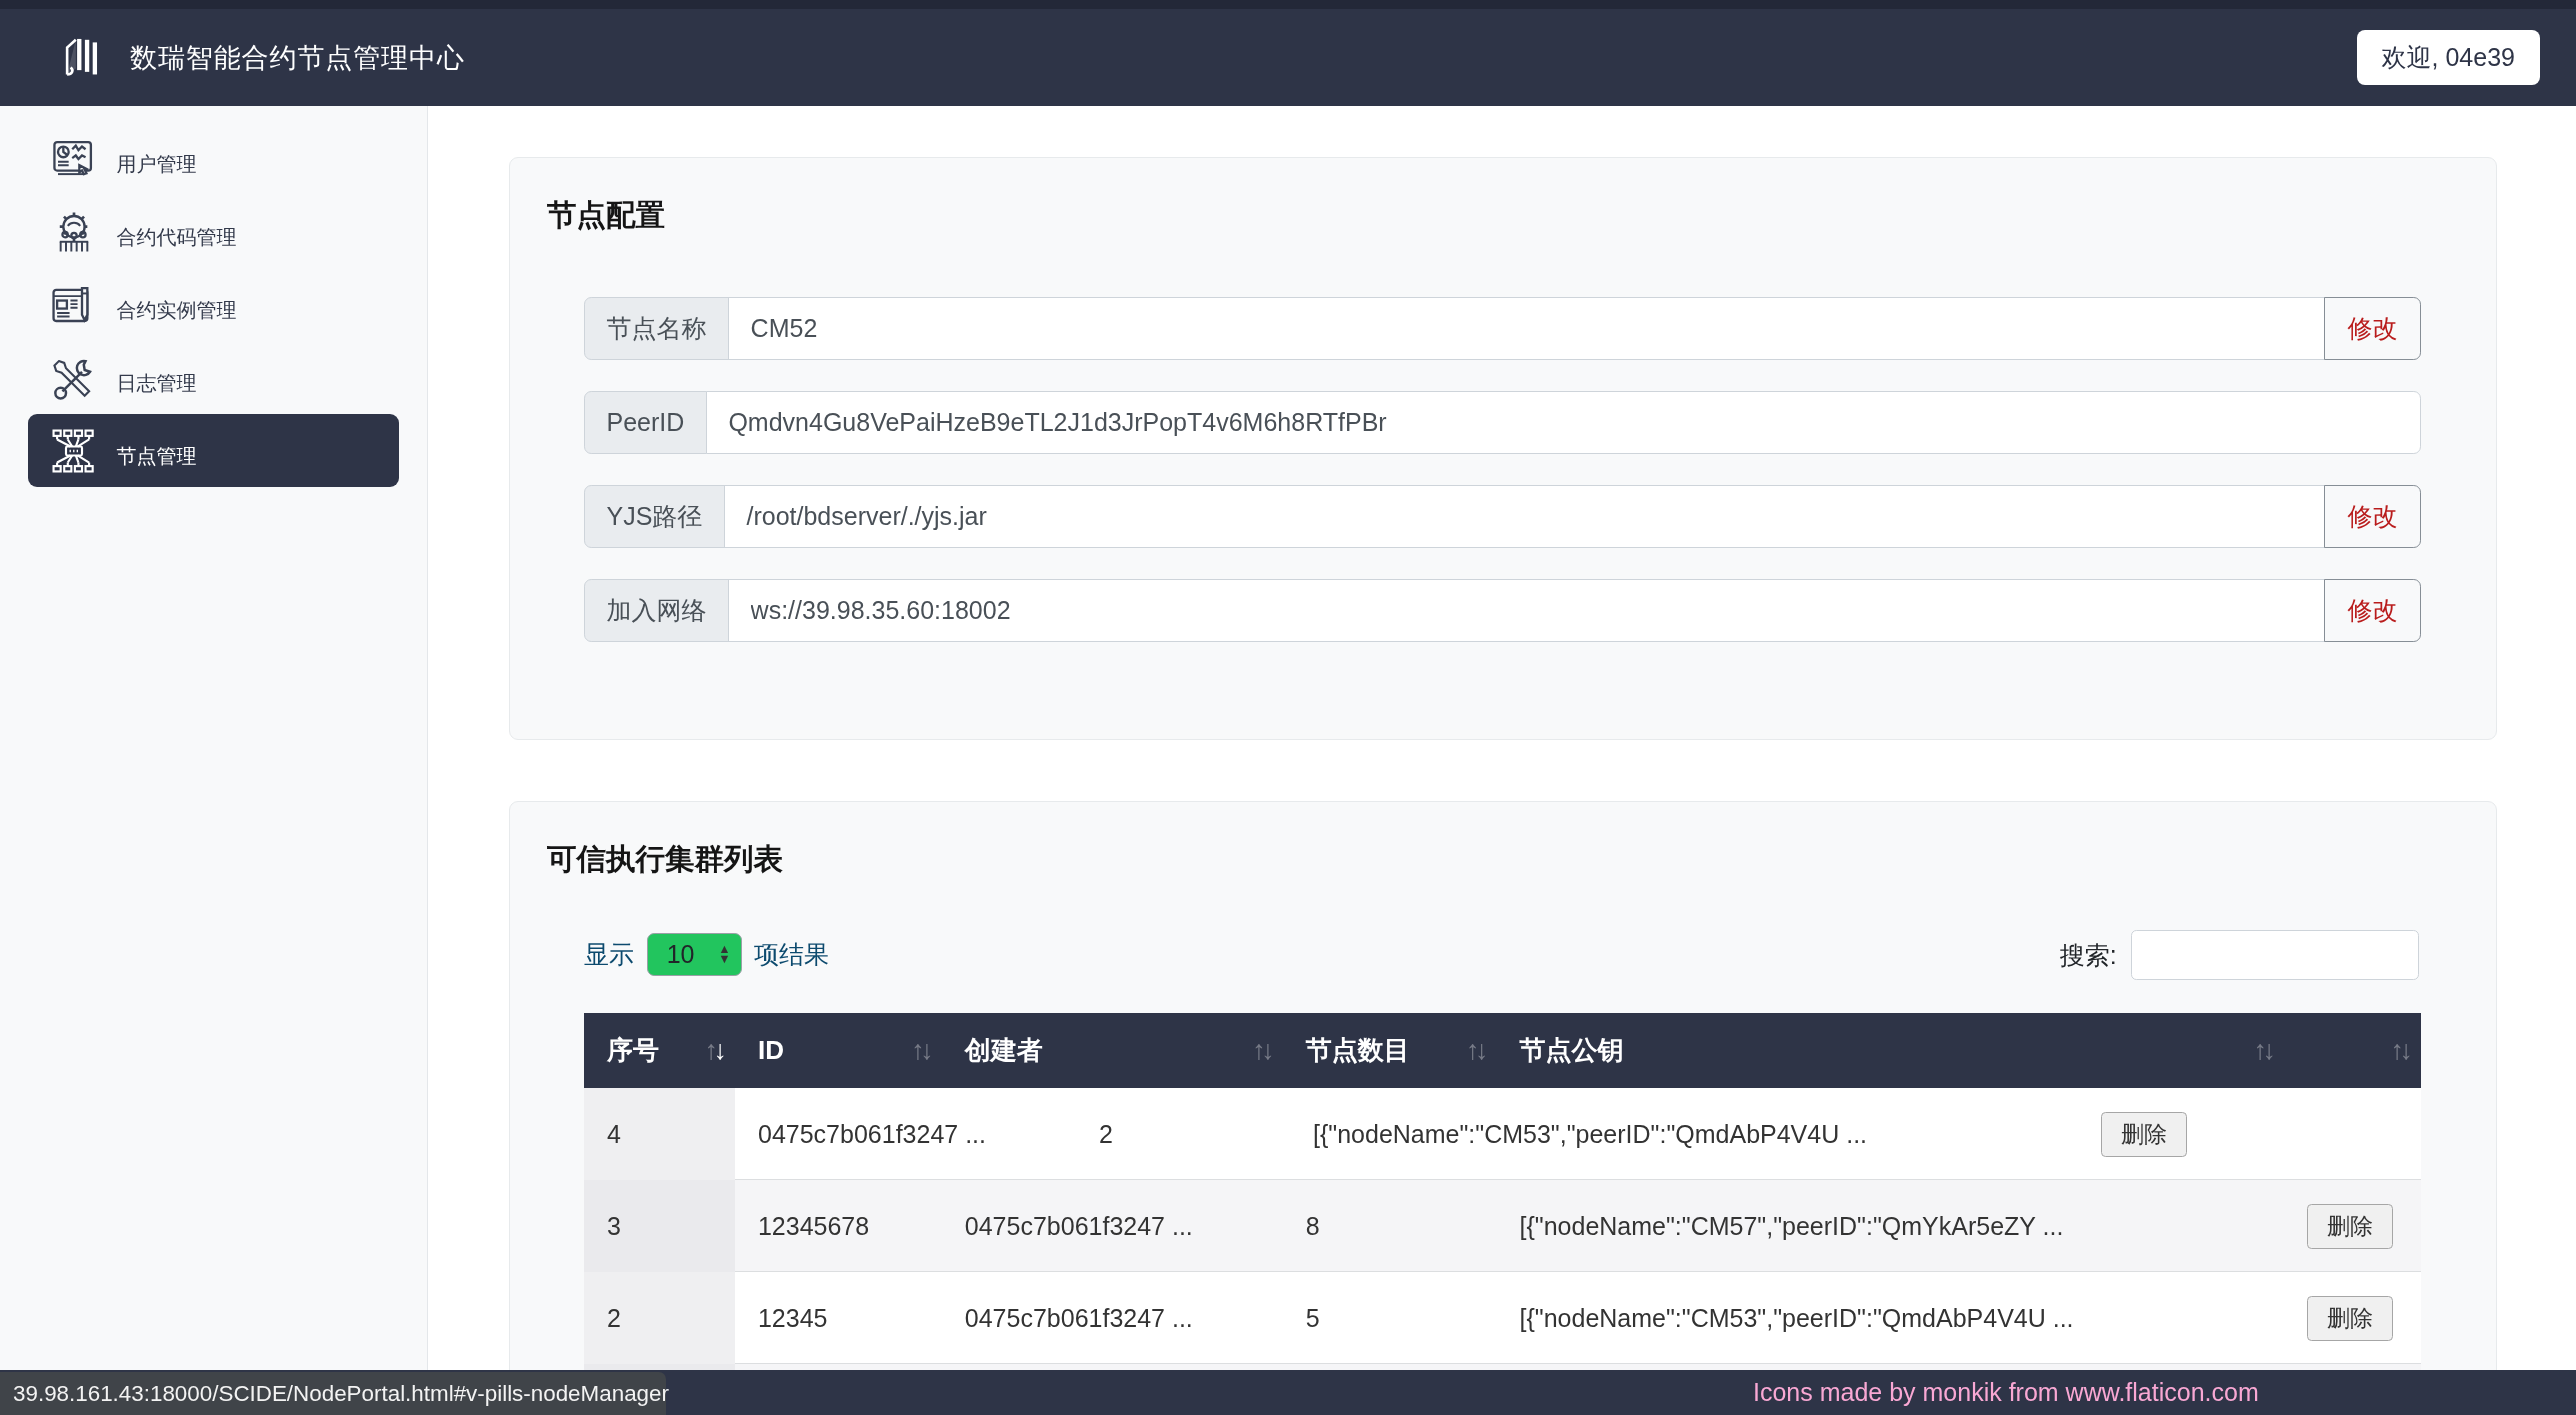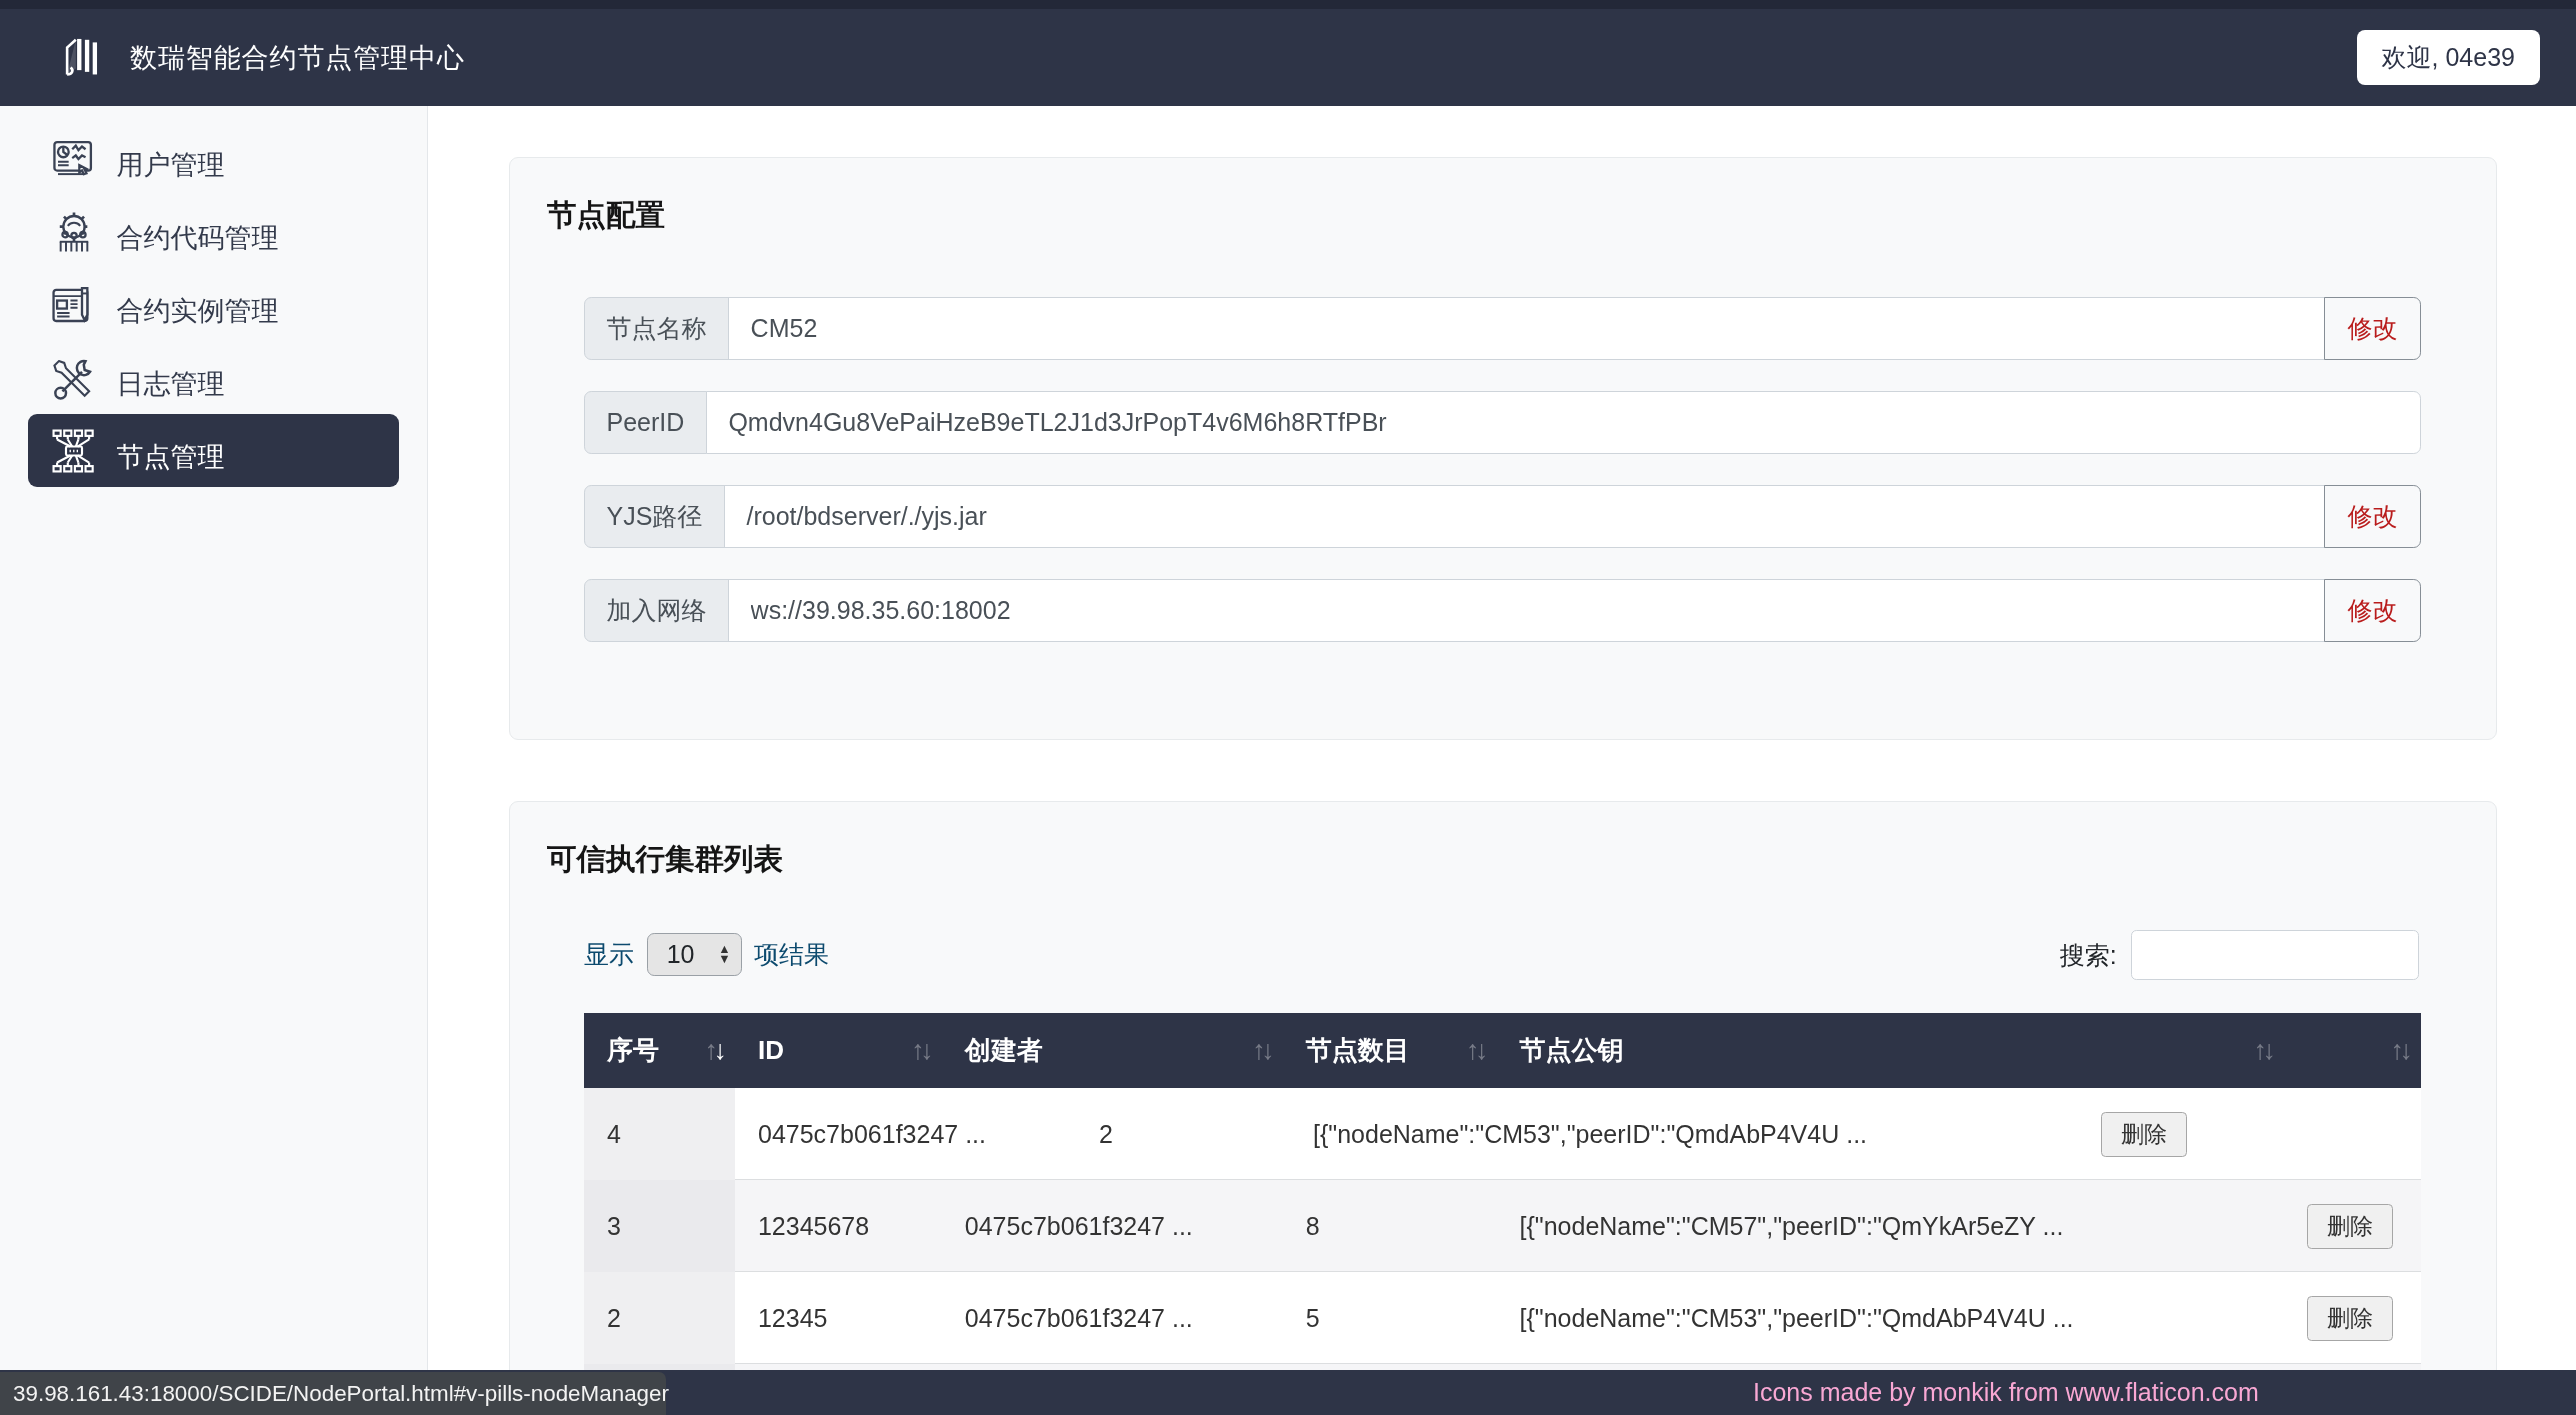--- a/index.html
+++ b/index.html
@@ -15,21 +15,21 @@
   .welcome-btn { position:absolute; right:36px; top:20.6px; height:55px; padding:0 25px;
     background:#ffffff; border:none; border-radius:8px; color:#2e3447; font-size:25px;
     font-family:inherit; display:flex; align-items:center; cursor:pointer; }
 
   
   .sidebar { position:absolute; left:0; top:106px; width:428px; height:1265px;
     background:#f8f9fa; border-right:0.9px solid #e4e7ea; padding-top:16px; }
   .side-item { height:73px; margin:0 28px; border-radius:9px; display:flex;
     align-items:center; padding-left:21.5px; color:#333a4b; cursor:pointer; }
   .side-item .ic { width:48px; height:48px; flex:none; color:#3a4254; }
-  .side-item .lbl { margin-left:19px; font-size:27px;margin-top:12px; }
+  .side-item .lbl { margin-left:19px; font-size:20px;margin-top:12px; }
   .side-item.active { background:#2e3447; color:#ffffff; }
   .side-item.active .ic { color:#ffffff; }
 
   
   .main { position:absolute; left:428px; top:106px; width:2148px; height:1265px;
     background:#ffffff; overflow:hidden; }
   .card { position:absolute; left:81px; width:1988px; background:#f8f9fa;
     border:0.9px solid #e7eaec; border-radius:9px;padding-left:36px; }
   .card-config { top:51px; height:583px; }
   .card-cluster { top:695px; height:733px; }
@@ -44,21 +44,21 @@
     border:0.9px solid #ced4da; margin-left:-0.9px; padding:0 21.5px; font-size:25px;
     color:#495057; font-family:inherit; outline:none; }
   .ig input.round-right { border-radius:0 7.2px 7.2px 0; }
   .ig .modify-btn { flex:none; width:97px; margin-left:-0.9px; background:transparent;
     border:0.9px solid #868e96; border-radius:0 7.2px 7.2px 0; color:#b91c1c; font-size:25px;
     font-family:inherit; cursor:pointer; }
 
   
   .length-ctl { position:absolute; left:74px; top:131px; display:flex; align-items:center; }
   .length-ctl .txt { font-size:25px; color:#0c4a6e; }
-  .length-select { width:95px; height:43px; background:#e5e5e5; border:0.9px solid #9aa0a6;
+  .length-select { width:95px; height:43px; background:#22c55e; border:0.9px solid #9aa0a6;
     border-radius:7.2px; margin:0 12.5px; display:flex; align-items:center; cursor:pointer; }
   .length-select .val { flex:1; text-align:center; font-size:25px; color:#212529; }
   .length-select .spin { width:21.5px; display:flex; flex-direction:column; align-items:center;
     margin-right:5.4px; color:#333; font-size:12.5px; line-height:9.8px; }
   .search-ctl { position:absolute; right:77px; top:128px; display:flex; align-items:center; }
   .search-ctl .txt { font-size:25px; color:#212529; margin-right:14.3px; }
   .search-input { width:288px; height:50px; background:#ffffff; border:0.9px solid #ced4da;
     border-radius:5.4px; font-size:25px; color:#495057; padding:0 14.3px; font-family:inherit; outline:none; }
 
   

